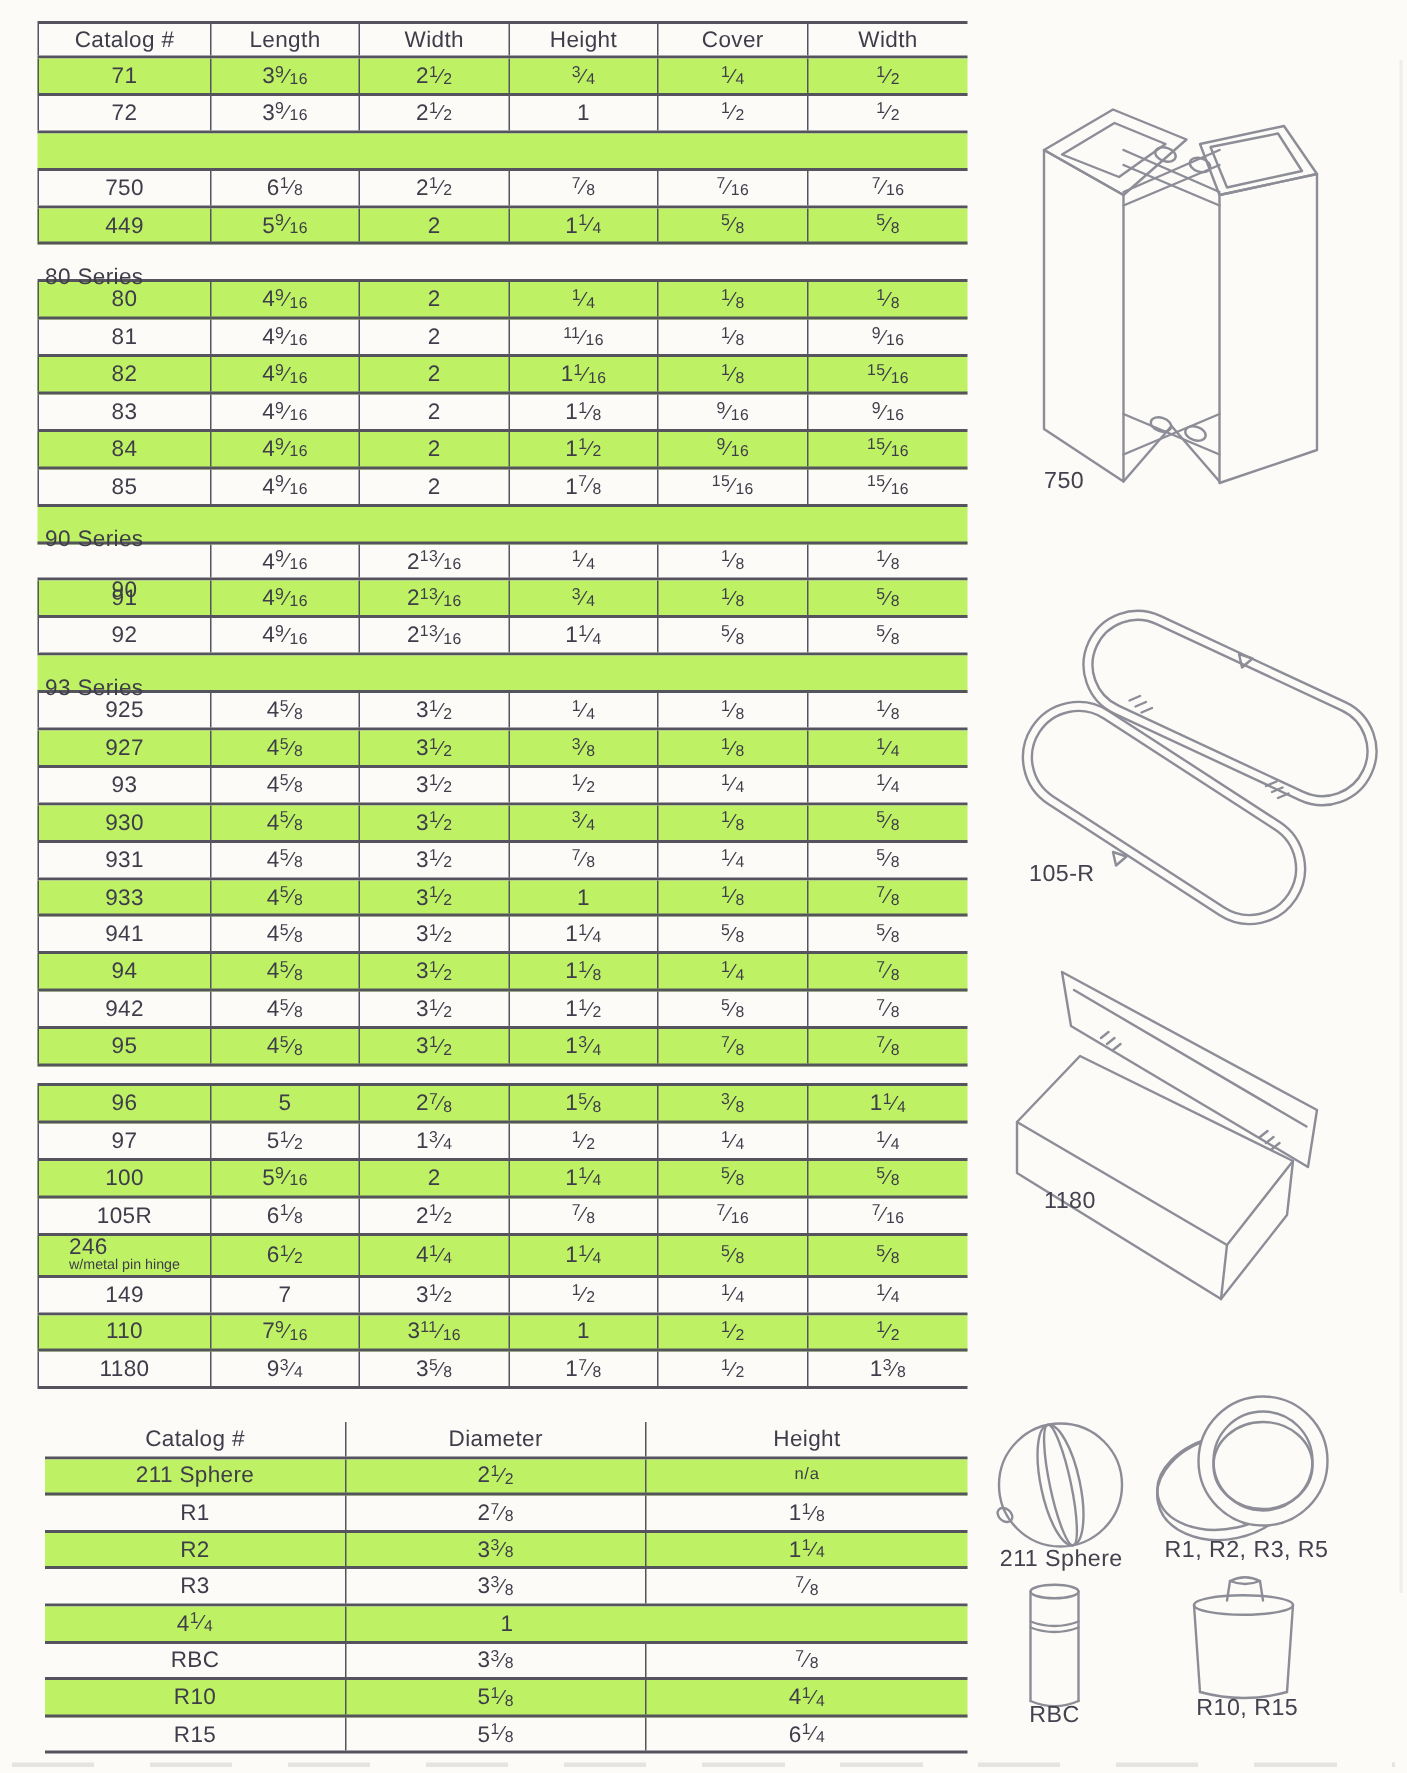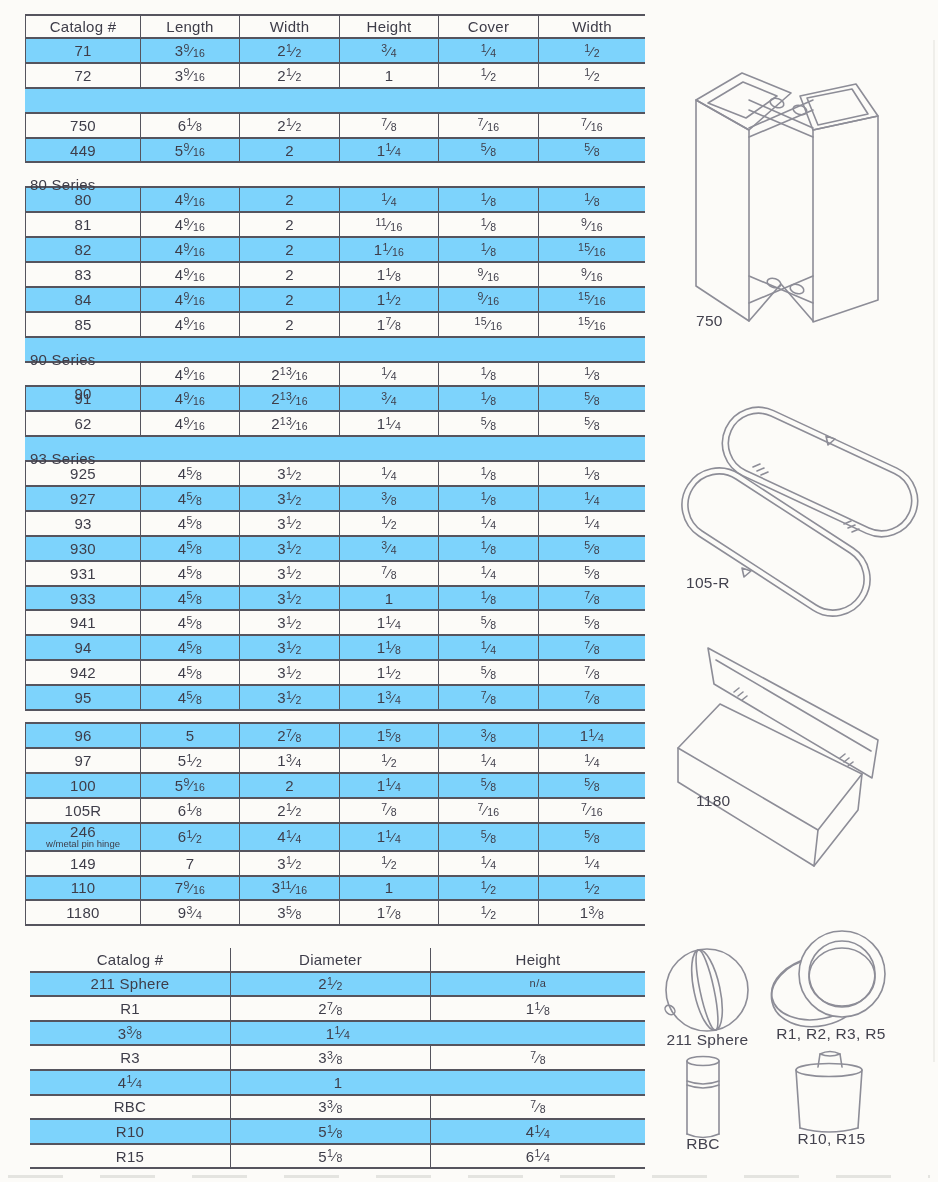--- a/index.html
+++ b/index.html
@@ -5,35 +5,35 @@
   html,body{margin:0;padding:0;background:#e9e9e6;}
   .canvas{
     position:relative;width:938px;height:1182px;margin:0 auto;
     background:#fcfbf8;overflow:hidden;
     font-family:"Liberation Sans",sans-serif;color:#3e3d49;
   }
   
   .tbl{position:absolute;}
   .row{display:flex;box-sizing:border-box;height:24.9px;border-bottom:2px solid #55545e;}
   #table2 .row{height:24.6px;}
-  .row.shaded{background:#7dd3fc;}
+  .row.shaded{background:#bef264;}
   .row.spacer{height:13px;border-bottom:2px solid #55545e;background:transparent;}
   .row.tall{height:28px;}
   #table1 .row.header{border-top:2px solid #55545e;height:25px;}
   #table2 .row.header{border-top:none;}
   .cell{
     box-sizing:border-box;display:flex;align-items:center;justify-content:center;
     font-size:15px;line-height:1;letter-spacing:.25px;
   }
   #table1 .row.header .cell,#table1 .row.data .cell{border-left:1.5px solid #55545e;}
   #table2 .cell{border-left:1.5px solid #55545e;}
   #table2 .cell:first-child{border-left:none;}
   .cell.full{width:100%;border:none !important;justify-content:flex-start;padding-left:5px;margin-top:20px;}
   .cell.na{font-size:11px;letter-spacing:.5px;}
-  .cellstack{display:flex;flex-direction:column;align-items:center;line-height:1.02;}
+  .cellstack{display:flex;flex-direction:column;line-height:1.02;}
   .sub{font-size:9.5px;letter-spacing:0;margin-top:0px;}
   
   .fr{white-space:nowrap;}
   .fr sup{font-size:10.5px;line-height:1;vertical-align:.38em;}
   .fr sub{font-size:10.5px;line-height:1;vertical-align:-.12em;}
   .fr .fs{font-size:13.5px;margin:0 .5px;}
   
   .figure{position:absolute;}
   .figure svg{display:block;}
   .figure path,.figure rect,.figure ellipse,.figure circle{
@@ -220,21 +220,21 @@
           <span class="fr"><sup>3</sup><span class="fs">⁄</span><sub>4</sub></span>
         </div>
         <div class="cell" style="width: 100px;">
           <span class="fr"><sup>1</sup><span class="fs">⁄</span><sub>8</sub></span>
         </div>
         <div class="cell" style="width: 107px;">
           <span class="fr"><sup>5</sup><span class="fs">⁄</span><sub>8</sub></span>
         </div>
       </div>
       <div class="row data">
-        <div class="cell" style="width: 115px;">62</div>
+        <div class="cell" style="width: 115px;">92</div>
         <div class="cell" style="width: 99px;">4 <span class="fr"><sup>9</sup><span class="fs">⁄</span><sub>16</sub></span></div>
         <div class="cell" style="width: 100px;">2 <span class="fr"><sup>13</sup><span class="fs">⁄</span><sub>16</sub></span></div>
         <div class="cell" style="width: 99px;">1 <span class="fr"><sup>1</sup><span class="fs">⁄</span><sub>4</sub></span></div>
         <div class="cell" style="width: 100px;">
           <span class="fr"><sup>5</sup><span class="fs">⁄</span><sub>8</sub></span>
         </div>
         <div class="cell" style="width: 107px;">
           <span class="fr"><sup>5</sup><span class="fs">⁄</span><sub>8</sub></span>
         </div>
       </div>
@@ -487,20 +487,21 @@
         <div class="cell" style="width: 200px;">211 Sphere</div>
         <div class="cell" style="width: 200px;">2 <span class="fr"><sup>1</sup><span class="fs">⁄</span><sub>2</sub></span></div>
         <div class="cell na" style="width: 215px;">n/a</div>
       </div>
       <div class="row data">
         <div class="cell" style="width: 200px;">R1</div>
         <div class="cell" style="width: 200px;">2 <span class="fr"><sup>7</sup><span class="fs">⁄</span><sub>8</sub></span></div>
         <div class="cell" style="width: 215px;">1 <span class="fr"><sup>1</sup><span class="fs">⁄</span><sub>8</sub></span></div>
       </div>
       <div class="row data shaded">
+        <div class="cell" style="width: 200px;">R2</div>
         <div class="cell" style="width: 200px;">3 <span class="fr"><sup>3</sup><span class="fs">⁄</span><sub>8</sub></span></div>
         <div class="cell" style="width: 215px;">1 <span class="fr"><sup>1</sup><span class="fs">⁄</span><sub>4</sub></span></div>
       </div>
       <div class="row data">
         <div class="cell" style="width: 200px;">R3</div>
         <div class="cell" style="width: 200px;">3 <span class="fr"><sup>3</sup><span class="fs">⁄</span><sub>8</sub></span></div>
         <div class="cell" style="width: 215px;">
           <span class="fr"><sup>7</sup><span class="fs">⁄</span><sub>8</sub></span>
         </div>
       </div>

